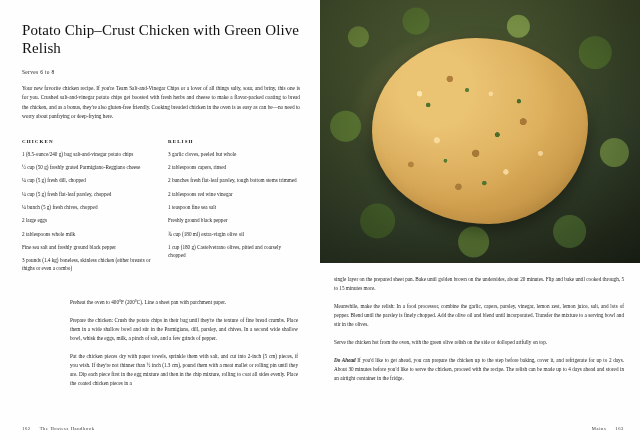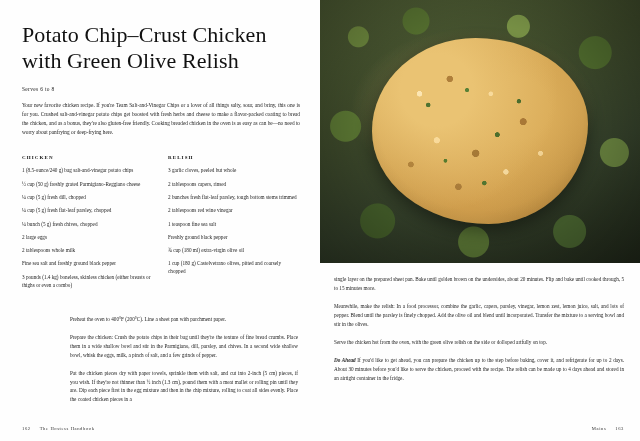--- a/index.html
+++ b/index.html
@@ -39,21 +39,21 @@
     left: 320px;
     top: 0;
     width: 1px;
     height: 441px;
     background: rgba(0,0,0,0.07);
   }
 
   
   .recipe-title {
     font-family: "Liberation Serif", serif;
-    font-size: 22px;
+    font-size: 15px;
     line-height: 1.18;
     font-weight: 400;
     letter-spacing: 0.1px;
     margin: 0 0 12px 0;
     color: #111;
   }
   .serves {
     font-size: 5.4px;
     letter-spacing: 0.35px;
     margin: 0 0 9px 0;

